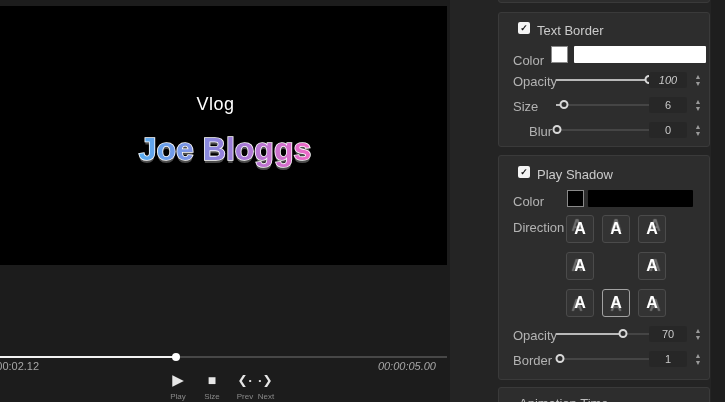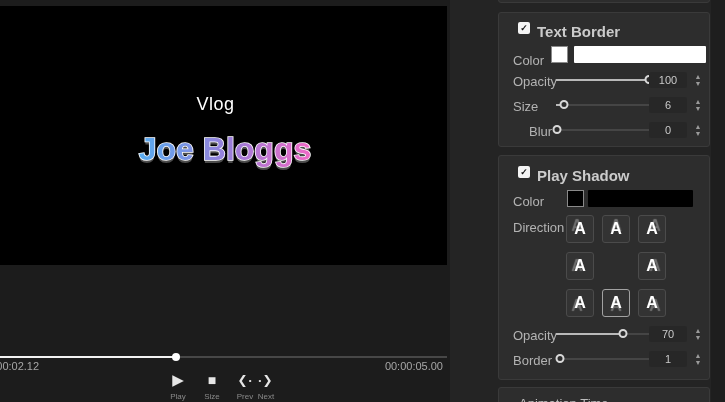--- a/index.html
+++ b/index.html
@@ -13,21 +13,21 @@
         font-size:18px;letter-spacing:.5px;transform:translateX(-8px);}
   .name-svg{position:absolute;left:0;top:118px;width:447px;height:52px;}
 
   .timeline{position:absolute;left:0;top:352px;width:447px;height:9px;}
   .tl-track{position:absolute;left:0;top:4px;width:100%;height:2px;background:#474747;}
   .tl-fill{position:absolute;left:0;top:4px;height:2px;background:#f2f2f2;}
   .tl-knob{position:absolute;top:1px;width:8px;height:8px;border-radius:50%;background:#ffffff;
            transform:translateX(-50%);}
   .time{position:absolute;font-size:11px;color:#a6a6a6;top:360px;white-space:nowrap;}
   .time-current{left:-19px;}
-  .time-total{right:7px;}
+  .time-total{right:14px;font-style:italic;}
 
   .tbtn{position:absolute;top:370px;text-align:center;cursor:default;}
   .tbtn .ticon{display:block;height:20px;line-height:20px;color:#e6e6e6;}
   .tbtn .tlabel{display:block;margin-top:2px;font-size:8px;color:#8a8a8a;}
   .ticon-play{font-size:15px;}
   .ticon-stop{font-size:14px;color:#d9d9d9;}
   .ticon-nav{font-size:12px;color:#d4d4d4;letter-spacing:1px;}
   .ticon-nav .dot{font-size:8px;vertical-align:1px;}
 
   
@@ -36,21 +36,21 @@
 
   .group{position:absolute;left:498px;width:212px;background:#2d2d2d;
          border:1px solid #3a3a3a;border-radius:3px;box-sizing:border-box;}
   .g-prev{top:-10px;height:13px;}
   .g-border{top:12px;height:135px;}
   .g-shadow{top:155px;height:225px;}
   .g-anim{top:387px;height:30px;}
 
   .chk{position:absolute;width:12px;height:12px;background:#f4f4f4;border-radius:2px;
        text-align:center;line-height:12px;font-size:9px;font-weight:bold;color:#111;}
-  .gtitle{position:absolute;left:38px;font-size:15px;color:#cbcbcb;font-weight:bold;}
+  .gtitle{position:absolute;left:38px;font-size:13px;color:#cbcbcb;}
   .rowlbl{position:absolute;left:14px;font-size:13px;color:#b3b3b3;}
 
   .swatch{position:absolute;width:17px;height:17px;box-sizing:border-box;border:1px solid #8a8a8a;}
   .cbar{position:absolute;height:17px;border-radius:1px;}
 
   .slider{position:absolute;width:95px;height:9px;}
   .s-track{position:absolute;left:0;top:4px;width:100%;height:2px;background:#454545;}
   .s-fill{position:absolute;left:0;top:4px;height:2px;background:#b9b9b9;}
   .s-knob{position:absolute;top:0;width:9px;height:9px;box-sizing:border-box;border:2px solid #d8d8d8;
           border-radius:50%;background:#2d2d2d;transform:translateX(-50%);}
@@ -136,21 +136,21 @@
     <div class="rowlbl" style="top:40px;">Color</div>
     <div class="swatch" style="left: 52px; top: 33px; background-color: rgb(255, 255, 255);"></div>
     <div class="cbar" style="left: 75px; top: 33px; width: 132px; background-color: rgb(255, 255, 255);"></div>
 
     <div class="rowlbl" style="top:61px;">Opacity</div>
     <div class="slider" style="left:57px;top:62px;">
       <div class="s-track"></div>
       <div class="s-fill" style="width: 98%;"></div>
       <div class="s-knob" style="left: 98%;"></div>
     </div>
-    <div class="num" style="top:59px;">100</div>
+    <div class="num" style="top:59px;font-style:italic;">100</div>
     <div class="spin" style="top:60px;">
       <span>▲</span>
       <span>▼</span>
     </div>
 
     <div class="rowlbl" style="top:86px;">Size</div>
     <div class="slider" style="left:57px;top:87px;">
       <div class="s-track"></div>
       <div class="s-fill" style="width: 8%;"></div>
       <div class="s-knob" style="left: 8%;"></div>

